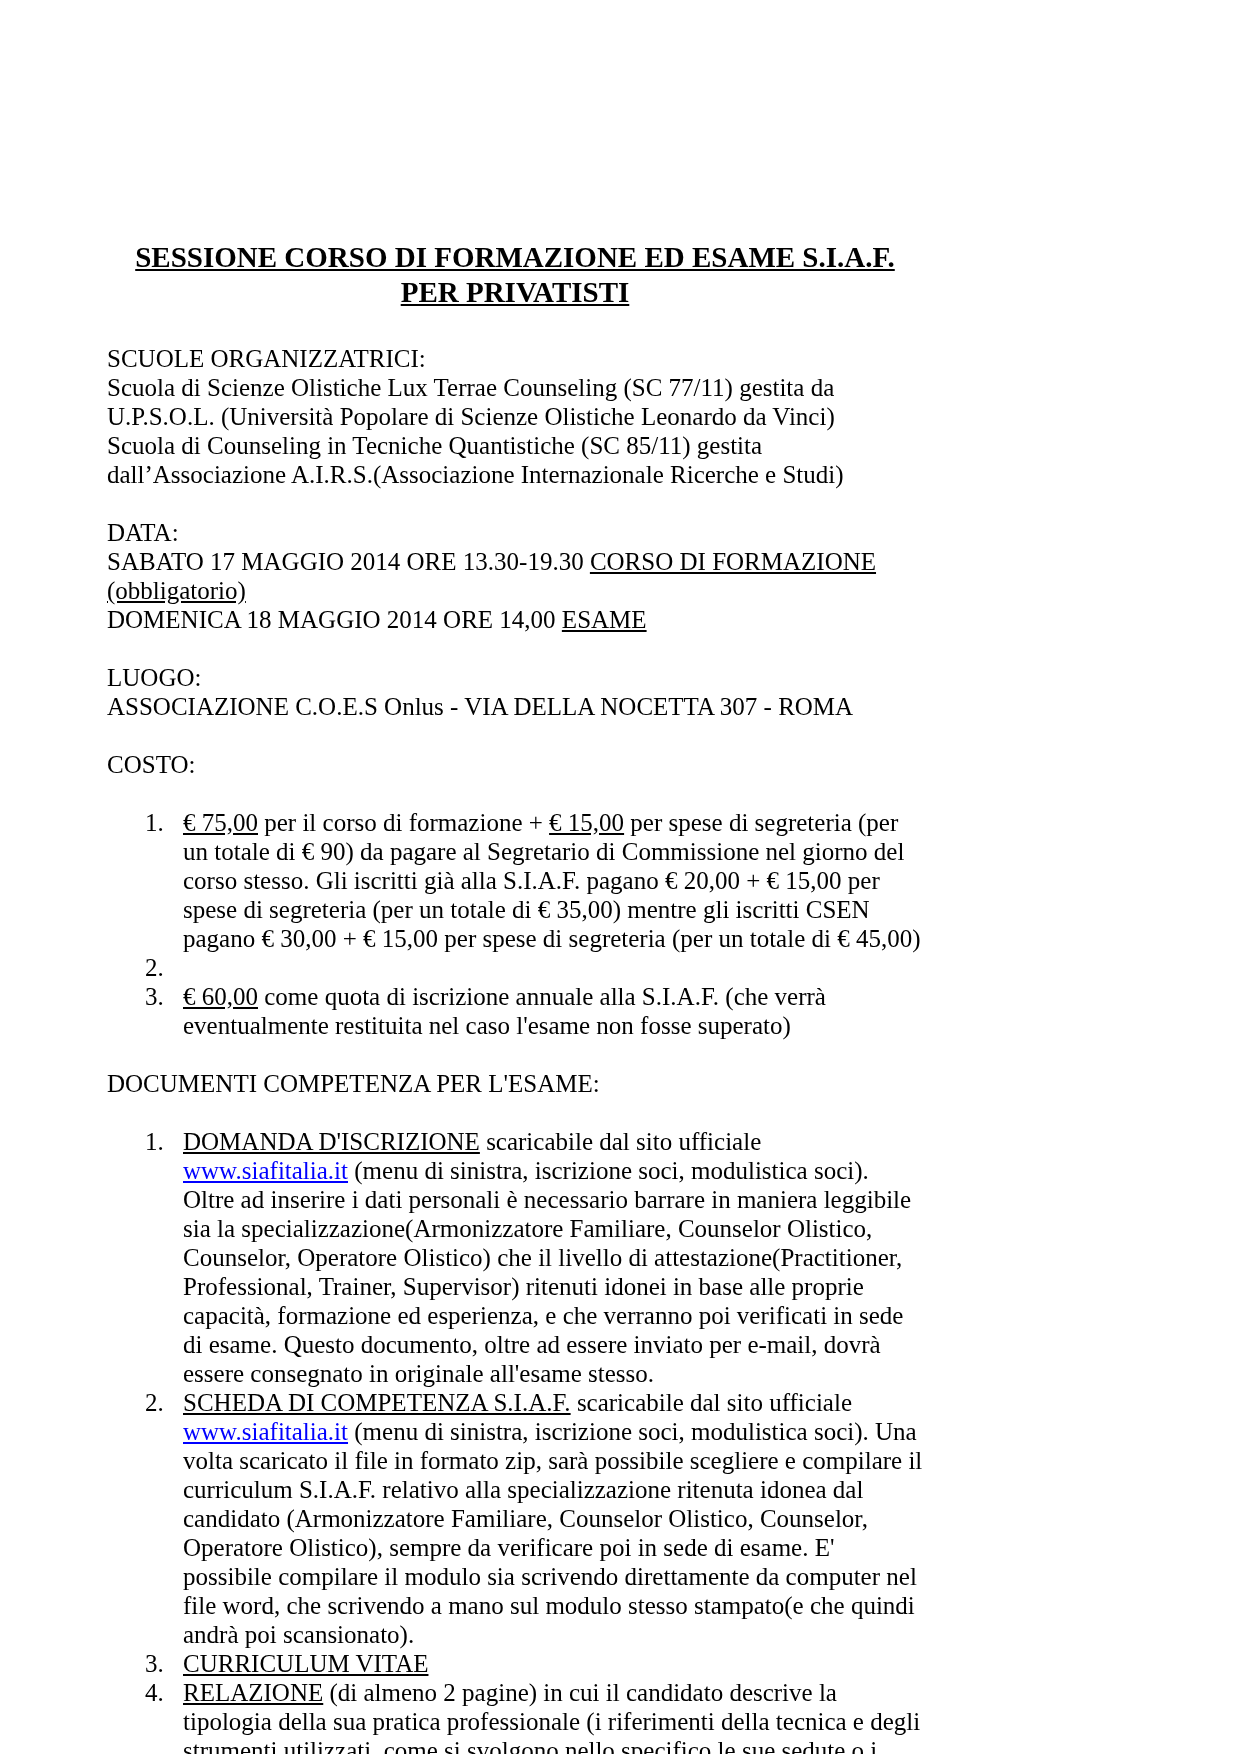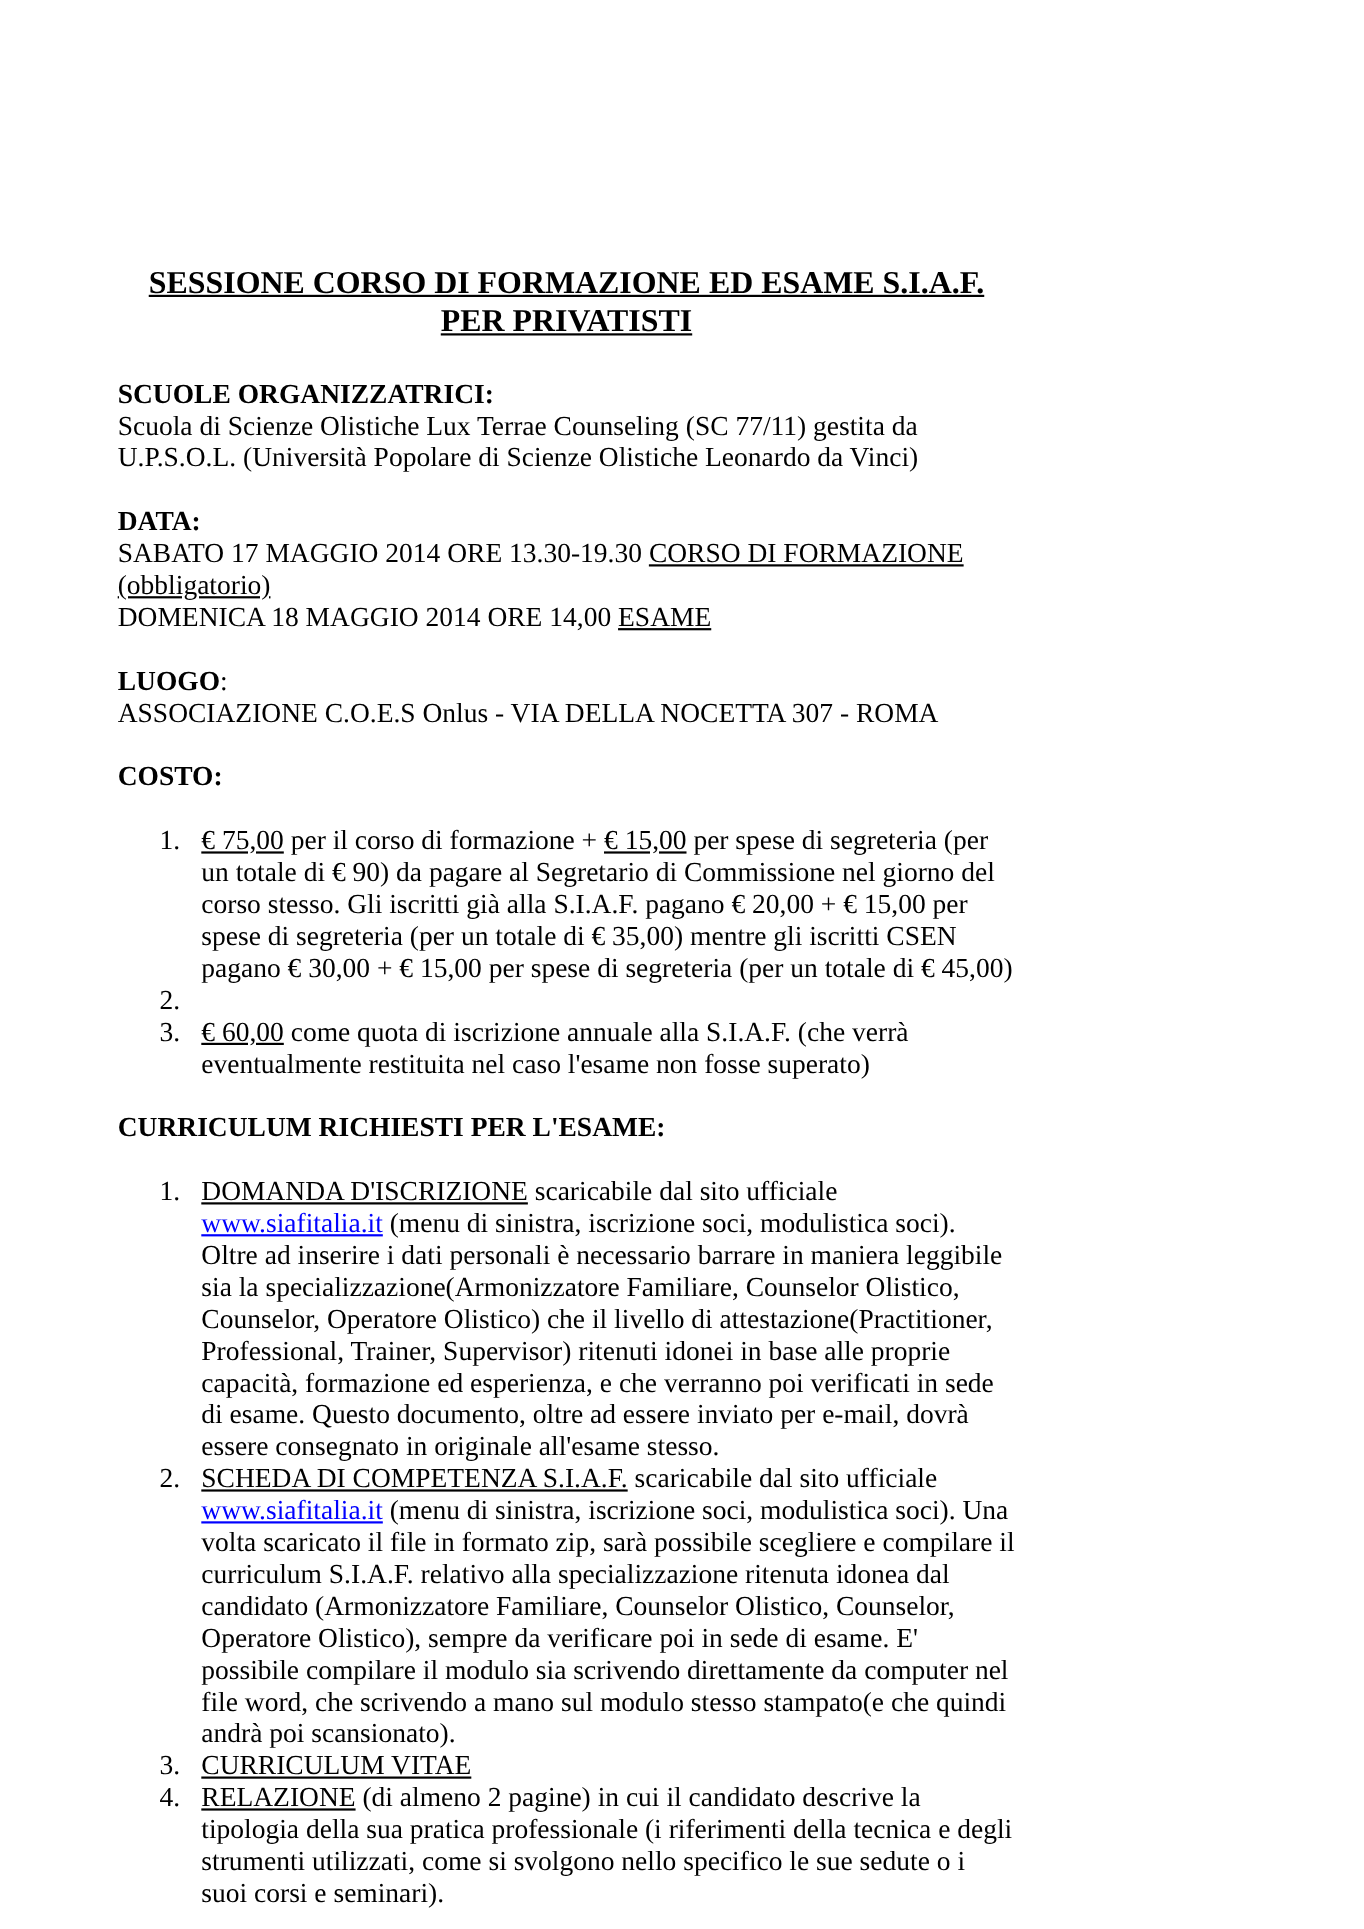--- a/index.html
+++ b/index.html
@@ -26,21 +26,21 @@
     font-size: 29px;
     line-height: 35px;
     font-weight: bold;
     text-align: center;
     text-decoration: underline;
   }
   .section {
     margin: 0 0 29px 0;
   }
   .section-heading { font-weight: normal; }
-  .section-heading .hb { font-weight: bold; }
+  .section-heading .hb { font-weight: normal; }
   .section-heading .hp { font-weight: normal; }
   p.para {
     margin: 0;
   }
   .list {
     margin-top: 29px;
   }
   .li {
     position: relative;
     padding-left: 76px;
@@ -59,40 +59,41 @@
 </style>
 </head>
 <body>
 
 <div class="page">
   <h1 class="doc-title">SESSIONE CORSO DI FORMAZIONE ED ESAME S.I.A.F. PER PRIVATISTI</h1>
   <div id="sections">
       <div class="section">
         <div class="section-heading"><span class="hb">SCUOLE ORGANIZZATRICI:</span></div>
         <p class="para"><span class="run">Scuola di Scienze Olistiche Lux Terrae Counseling (SC 77/11) gestita da U.P.S.O.L. (Università Popolare di Scienze Olistiche Leonardo da Vinci)</span></p>
+        <p class="para"><span class="run">Scuola di Counseling in Tecniche Quantistiche (SC 85/11) gestita dall’Associazione A.I.R.S.(Associazione Internazionale Ricerche e Studi)</span></p>
       </div>
       <div class="section">
         <div class="section-heading"><span class="hb">DATA:</span></div>
         <p class="para"><span class="run">SABATO 17 MAGGIO 2014 ORE 13.30-19.30 </span><span class="run u">CORSO DI FORMAZIONE (obbligatorio)</span></p>
         <p class="para"><span class="run">DOMENICA 18 MAGGIO 2014 ORE 14,00 </span><span class="run u">ESAME</span></p>
       </div>
       <div class="section">
         <div class="section-heading"><span class="hb">LUOGO</span><span class="hp">:</span></div>
         <p class="para"><span class="run">ASSOCIAZIONE C.O.E.S Onlus - VIA DELLA NOCETTA 307 - ROMA</span></p>
       </div>
       <div class="section">
         <div class="section-heading"><span class="hb">COSTO:</span></div>
         <div class="list">
           <div class="li"><span class="li-num">1.</span><span class="li-body"><span class="run u">€ 75,00</span><span class="run"> per il corso di formazione + </span><span class="run u">€ 15,00</span><span class="run"> per spese di segreteria (per un totale di € 90) da pagare al Segretario di Commissione nel giorno del corso stesso. Gli iscritti già alla S.I.A.F. pagano € 20,00 + € 15,00 per spese di segreteria (per un totale di € 35,00) mentre gli iscritti CSEN pagano € 30,00 + € 15,00 per spese di segreteria (per un totale di € 45,00)</span></span></div>
           <div class="li"><span class="li-num">2.</span></div>
           <div class="li"><span class="li-num">3.</span><span class="li-body"><span class="run u">€ 60,00</span><span class="run"> come quota di iscrizione annuale alla S.I.A.F. (che verrà eventualmente restituita nel caso l'esame non fosse superato)</span></span></div>
         </div>
       </div>
       <div class="section">
-        <div class="section-heading"><span class="hb">CURRICULUM RICHIESTI PER L'ESAME:</span></div>
+        <div class="section-heading"><span class="hb">DOCUMENTI COMPETENZA PER L'ESAME:</span></div>
         <div class="list">
           <div class="li"><span class="li-num">1.</span><span class="li-body"><span class="run u">DOMANDA D'ISCRIZIONE</span><span class="run"> scaricabile dal sito ufficiale </span><a href="#" class="run link" style="color: rgb(0, 0, 255);">www.siafitalia.it</a><span class="run"> (menu di sinistra, iscrizione soci, modulistica soci). Oltre ad inserire i dati personali è necessario barrare in maniera leggibile sia la specializzazione(Armonizzatore Familiare, Counselor Olistico, Counselor, Operatore Olistico) che il livello di attestazione(Practitioner, Professional, Trainer, Supervisor) ritenuti idonei in base alle proprie capacità, formazione ed esperienza, e che verranno poi verificati in sede di esame. Questo documento, oltre ad essere inviato per e-mail, dovrà essere consegnato in originale all'esame stesso.</span></span></div>
           <div class="li"><span class="li-num">2.</span><span class="li-body"><span class="run u">SCHEDA DI COMPETENZA S.I.A.F.</span><span class="run"> scaricabile dal sito ufficiale </span><a href="#" class="run link" style="color: rgb(0, 0, 255);">www.siafitalia.it</a><span class="run"> (menu di sinistra, iscrizione soci, modulistica soci). Una volta scaricato il file in formato zip, sarà possibile scegliere e compilare il curriculum S.I.A.F. relativo alla specializzazione ritenuta idonea dal candidato (Armonizzatore Familiare, Counselor Olistico, Counselor, Operatore Olistico), sempre da verificare poi in sede di esame. E' possibile compilare il modulo sia scrivendo direttamente da computer nel file word, che scrivendo a mano sul modulo stesso stampato(e che quindi andrà poi scansionato).</span></span></div>
           <div class="li"><span class="li-num">3.</span><span class="li-body"><span class="run u">CURRICULUM VITAE</span></span></div>
           <div class="li"><span class="li-num">4.</span><span class="li-body"><span class="run u">RELAZIONE</span><span class="run"> (di almeno 2 pagine) in cui il candidato descrive la tipologia della sua pratica professionale (i riferimenti della tecnica e degli strumenti utilizzati, come si svolgono nello specifico le sue sedute o i suoi corsi e seminari).</span></span></div>
         </div>
       </div>
     </div>
 </div>
 

